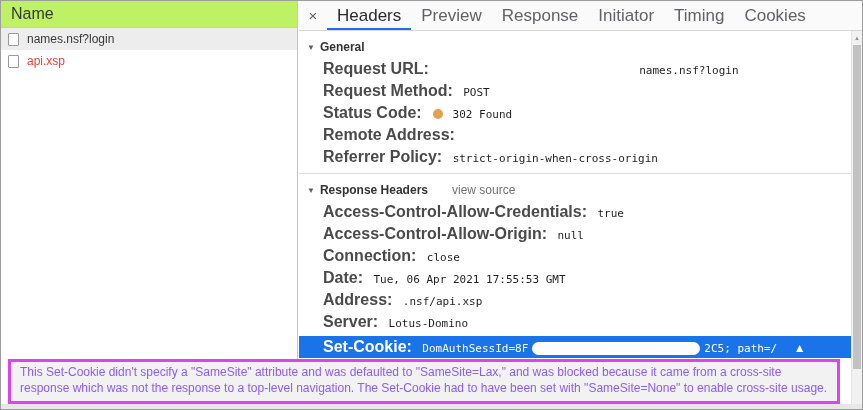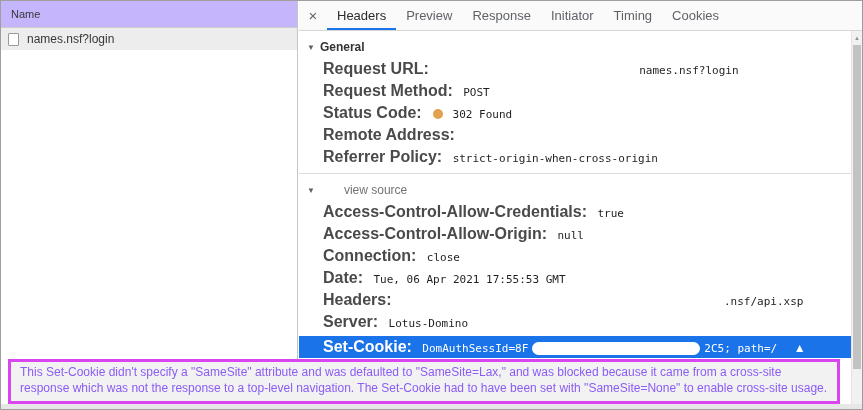--- a/index.html
+++ b/index.html
@@ -11,21 +11,21 @@
     border: 1px solid #9e9e9e; background: #fff; overflow: hidden;
   }
 
   
   .left-panel {
     position: absolute; left: 0; top: 0; width: 297px; height: 100%;
     background: #fff; border-right: 1px solid #c5c5c5;
   }
   .left-header {
     height: 27px; line-height: 26px; padding-left: 10px;
-    font-size: 11px; color: #383838; background: #c4b5fd;
+    font-size: 16px; color: #383838; background: #bef264;
     border-bottom: 1px solid #ccc;
   }
   .req-row {
     height: 22px; display: flex; align-items: center;
     padding-left: 7px; font-size: 12px; color: #383838; cursor: default;
   }
   .req-row.selected { background: #ededed; }
   .doc-icon {
     display: inline-block; width: 11px; height: 13px;
     border: 1px solid #9a9a9a; background: #fff; margin-right: 8px;
@@ -37,37 +37,37 @@
 
   .tabbar {
     height: 30px; display: flex; align-items: stretch;
     background: #fafafa; border-bottom: 1px solid #d6d6d6;
   }
   .close-btn {
     width: 28px; text-align: center; line-height: 29px;
     font-size: 15px; color: #5f6368; cursor: pointer;
   }
   .tab {
-    padding: 0 10px; line-height: 29px; font-size: 13px; color: #5f6368;
+    padding: 0 10px; line-height: 29px; font-size: 17px; color: #5f6368;
     border-bottom: 2px solid transparent; cursor: pointer; white-space: nowrap;
   }
   .tab.active { color: #2b2b2b; border-bottom: 2px solid #1a73e8; }
 
   .detail { position: absolute; top: 30px; left: 0; right: 11px; bottom: 0; overflow: hidden; }
 
   .section-head { padding: 9px 0 4px 8px; display: flex; align-items: baseline; }
   .disclosure { font-size: 8px; color: #616161; margin-right: 5px; position: relative; top: -1px; }
   .section-title { font-size: 12px; font-weight: bold; color: #333; }
   .view-source { font-size: 12px; color: #737373; margin-left: 24px; cursor: pointer; }
 
   .hrow { height: 22px; line-height: 22px; padding-left: 24px; white-space: nowrap; }
   .hname { font-size: 16px; font-weight: bold; color: #4a4a4a; margin-right: 6px; }
   .hval { font-family: "DejaVu Sans Mono", monospace; font-size: 11px; color: #1f1f1f; }
   .gap-url { margin-left: 200px; }
-  .gap-loc { margin-left: 322px; }
+  .gap-loc { }
 
   .status-dot {
     display: inline-block; width: 10px; height: 10px; border-radius: 50%;
     background: #e2a14e; margin: 0 5px 0 1px; vertical-align: -1px;
   }
 
   .section-divider { border-top: 1px solid #dcdcdc; margin-top: 5px; }
 
   .hrow.hl { background: #1a73e8; margin-top: 3px; }
   .hrow.hl .hname, .hrow.hl .hval { color: #fff; }
@@ -96,20 +96,24 @@
 </head>
 <body>
 
 <div class="window">
 
   <div class="left-panel">
     <div class="left-header">Name</div>
     <div class="req-row selected">
       <span class="doc-icon"></span>
       <span>names.nsf?login</span>
+    </div>
+    <div class="req-row">
+      <span class="doc-icon"></span>
+      <span style="color: rgb(226, 68, 58);">api.xsp</span>
     </div>
   </div>
 
   <div class="right-panel">
 
     <div class="tabbar">
       <span class="close-btn">×</span>
       <span class="tab active" style="border-bottom-color: rgb(26, 115, 232);">Headers</span>
       <span class="tab">Preview</span>
       <span class="tab">Response</span>
@@ -144,41 +148,42 @@
       </div>
       <div class="hrow">
         <span class="hname">Referrer Policy:</span>
         <span class="hval">strict-origin-when-cross-origin</span>
       </div>
 
       <div class="section-divider"></div>
 
       <div class="section-head">
         <span class="disclosure">▼</span>
+        <span class="section-title">Response Headers</span>
         <span class="view-source">view source</span>
       </div>
 
       <div class="hrow">
         <span class="hname">Access-Control-Allow-Credentials:</span>
         <span class="hval">true</span>
       </div>
       <div class="hrow">
         <span class="hname">Access-Control-Allow-Origin:</span>
         <span class="hval">null</span>
       </div>
       <div class="hrow">
         <span class="hname">Connection:</span>
         <span class="hval">close</span>
       </div>
       <div class="hrow">
         <span class="hname">Date:</span>
         <span class="hval">Tue, 06 Apr 2021 17:55:53 GMT</span>
       </div>
       <div class="hrow">
-        <span class="hname">Headers:</span>
+        <span class="hname">Address:</span>
         <span class="hval gap-loc">.nsf/api.xsp</span>
       </div>
       <div class="hrow">
         <span class="hname">Server:</span>
         <span class="hval">Lotus-Domino</span>
       </div>
       <div class="hrow hl" style="background: rgb(26, 115, 232);">
         <span class="hname">Set-Cookie:</span>
         <span class="hval">DomAuthSessId=8F</span><span class="redact-blob"></span><span class="hval">2C5; path=/</span>
         <span class="warn-tri">▲</span>

